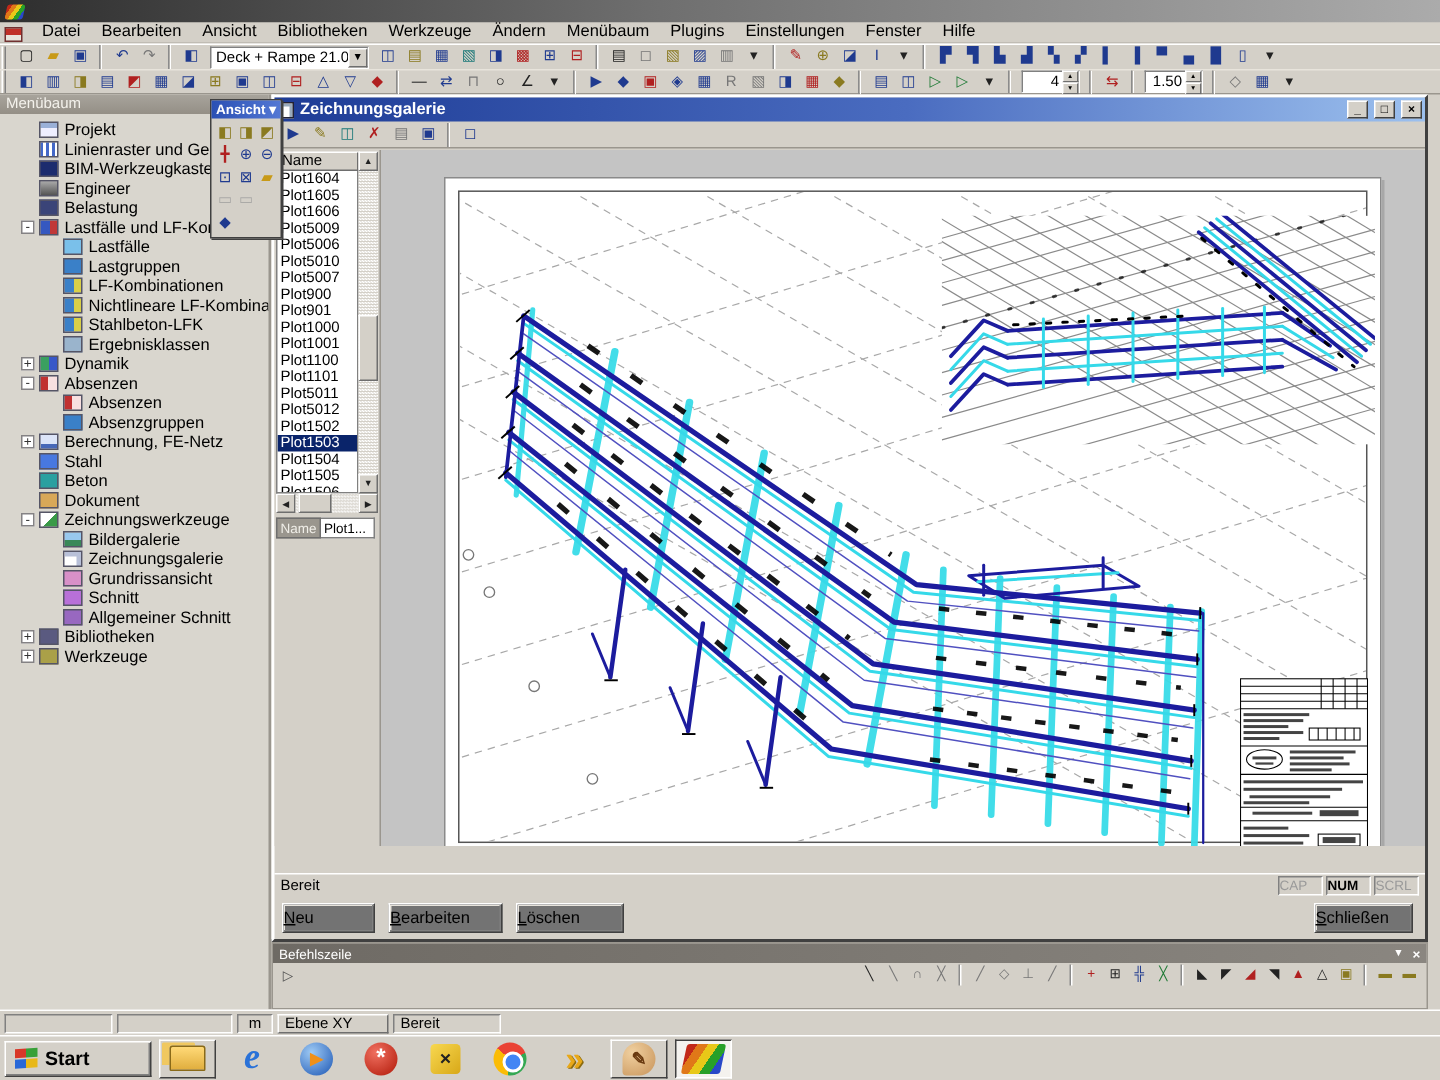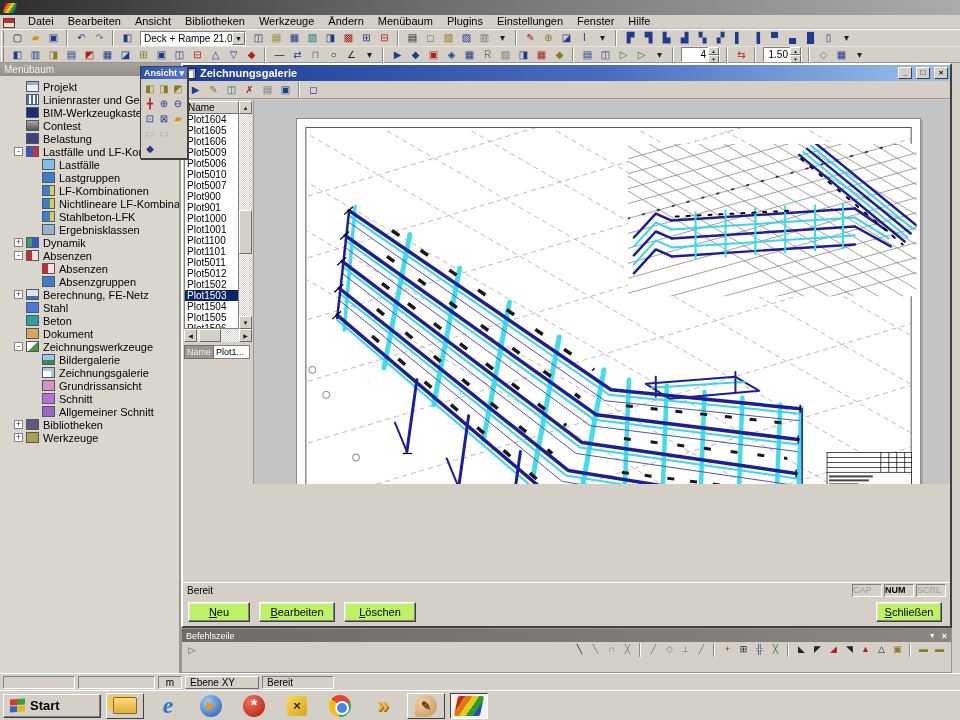--- a/index.html
+++ b/index.html
@@ -63,21 +63,21 @@
 .ahead{height:12px;background:linear-gradient(90deg,#2a50b4,#5478d4);color:#fff;font-size:9px;font-weight:bold;display:flex;align-items:center;justify-content:space-between;padding:0 3px}
 .abody{display:flex;flex-wrap:wrap;padding:2px;gap:0}
 .abody .ibtn{width:14px;height:15px;font-size:10px}
 
 .gallery{position:absolute;left:181px;top:63px;width:771px;height:565px;background:#d4d0c8;border:2px solid;border-color:#fff #404040 #404040 #fff;z-index:10}
 .gtitle{height:16px;display:flex;align-items:center;gap:4px;padding:0 2px;background:linear-gradient(90deg,#1e3c96,#4a6cc0 55%,#9cc0ee);color:#fff;font-size:11px;font-weight:bold}
 .gico{width:11px;height:11px;background:#fff;box-shadow:inset -2px 2px #9ab;border:1px solid #223}
 .gt-label{flex:1;white-space:nowrap;overflow:hidden}
 .wbtn{width:14px;height:12px;font-size:8px;line-height:1;display:flex;align-items:center;justify-content:center;background:#d4d0c8;border:1px solid;border-color:#fff #404040 #404040 #fff;color:#000;font-weight:bold}
 .gtools{height:18px;display:flex;align-items:center;padding:1px 2px;border-bottom:1px solid #9a968e}
-.gbody{position:absolute;left:0;top:35px;width:767px;height:384px;display:flex}
+.gbody{position:absolute;left:0;top:35px;width:767px;height:464px;display:flex}
 .listpanel{width:70px;height:100%;background:#d4d0c8;position:relative;padding:1px}
 .lhead{display:flex}
 .lhcell{width:55px;height:13px;background:#d4d0c8;border:1px solid;border-color:#fff #6e6e6e #6e6e6e #fff;font-size:10px;padding:0 3px}
 .sbtn{width:13px;height:13px;display:flex;align-items:center;justify-content:center;font-size:6px;background:#d4d0c8;border:1px solid;border-color:#fff #6e6e6e #6e6e6e #fff;color:#222}
 .lview{position:relative;height:215px;display:flex}
 .lrows{width:55px;background:#fff;border:1px solid #808080;border-top:none;overflow:hidden}
 .prow{height:11px;font-size:10px;padding:0 2px;white-space:nowrap}
 .prow.sel{background:#0a246a;color:#fff}
 .vsb{width:13px;background:repeating-conic-gradient(#fff 0 25%,#d4d0c8 0 50%) 0 0/2px 2px;position:relative}
 .vthumb{position:absolute;left:0;top:96px;width:13px;height:44px}
@@ -88,21 +88,21 @@
 .proprow{display:flex;margin-top:3px}
 .pcell1{width:30px;height:14px;background:#9a968e;color:#f0eee8;font-size:9px;padding:1px 2px;border:1px solid #6e6e6e}
 .pcell2{width:36px;height:14px;background:#fff;font-size:9px;padding:1px 2px;border:1px solid #808080;border-left:none}
 .canvas{flex:1;position:relative;background:#c4c4c4;overflow:hidden;border-left:1px solid #9a968e}
 .page{position:absolute;left:42px;top:18px;width:625px;height:453px;background:#fff;border:1px solid #8a8a8a;box-shadow:2px 2px 0 #a8a8a8}
 .gstatus{position:absolute;left:0;bottom:28px;width:767px;height:16px;display:flex;align-items:center;font-size:10px;padding:0 4px;border-top:1px solid #fff}
 .gstatus .msg{flex:1}
 .lock{width:30px;height:13px;margin-left:2px;font-size:9px;border:1px solid;border-color:#808080 #fff #fff #808080;color:#9a9a9a}
 .lock.on{color:#000;font-weight:bold}
 .gbuttons{position:absolute;left:0;bottom:0;width:767px;height:28px}
-.btn{position:absolute;top:4px;height:20px;background:#bef264;border:1px solid;border-color:#fff #404040 #404040 #fff;box-shadow:inset -1px -1px 0 #808080,inset 1px 1px 0 #e8e4dc;font-size:11px;text-align:center;line-height:18px}
+.btn{position:absolute;top:4px;height:20px;background:#737373;border:1px solid;border-color:#fff #404040 #404040 #fff;box-shadow:inset -1px -1px 0 #808080,inset 1px 1px 0 #e8e4dc;font-size:11px;text-align:left;line-height:18px}
 .btn::first-letter{text-decoration:underline}
 
 .cmdline{position:absolute;left:181px;top:628px;width:771px;height:45px;background:#d4d0c8;border:1px solid #9a968e}
 .chead{height:13px;background:linear-gradient(90deg,#6e6a64,#8a8680);color:#fff;font-size:9px;display:flex;align-items:center;padding:0 4px}
 .chead .sp{flex:1}
 .cicons{height:15px;display:flex;align-items:center;padding:0 2px}
 .cicons .sp{flex:1}
 .cicons .ibtn{width:15px;height:14px;font-size:9px}
 .cursorbox{width:16px;height:14px;display:flex;align-items:center;justify-content:center;font-size:9px;color:#555}
 .cinput{margin:1px 3px;height:14px;background:#fff;border:1px solid;border-color:#808080 #fff #fff #808080;font-size:10px;display:flex;align-items:center;padding:0 3px}
@@ -300,21 +300,21 @@
         <span class="tlbl">Linienraster und Geschosse</span>
       </div>
       <div class="trow">
         <span class="exp"></span>
         <span class="ticon i-bim"></span>
         <span class="tlbl">BIM-Werkzeugkasten</span>
       </div>
       <div class="trow">
         <span class="exp"></span>
         <span class="ticon i-struk"></span>
-        <span class="tlbl">Contest</span>
+        <span class="tlbl">Engineer</span>
       </div>
       <div class="trow">
         <span class="exp"></span>
         <span class="ticon i-last"></span>
         <span class="tlbl">Belastung</span>
       </div>
       <div class="trow">
         <span class="exp minus"></span>
         <span class="ticon i-lf"></span>
         <span class="tlbl">Lastfälle und LF-Kombinationen</span>

